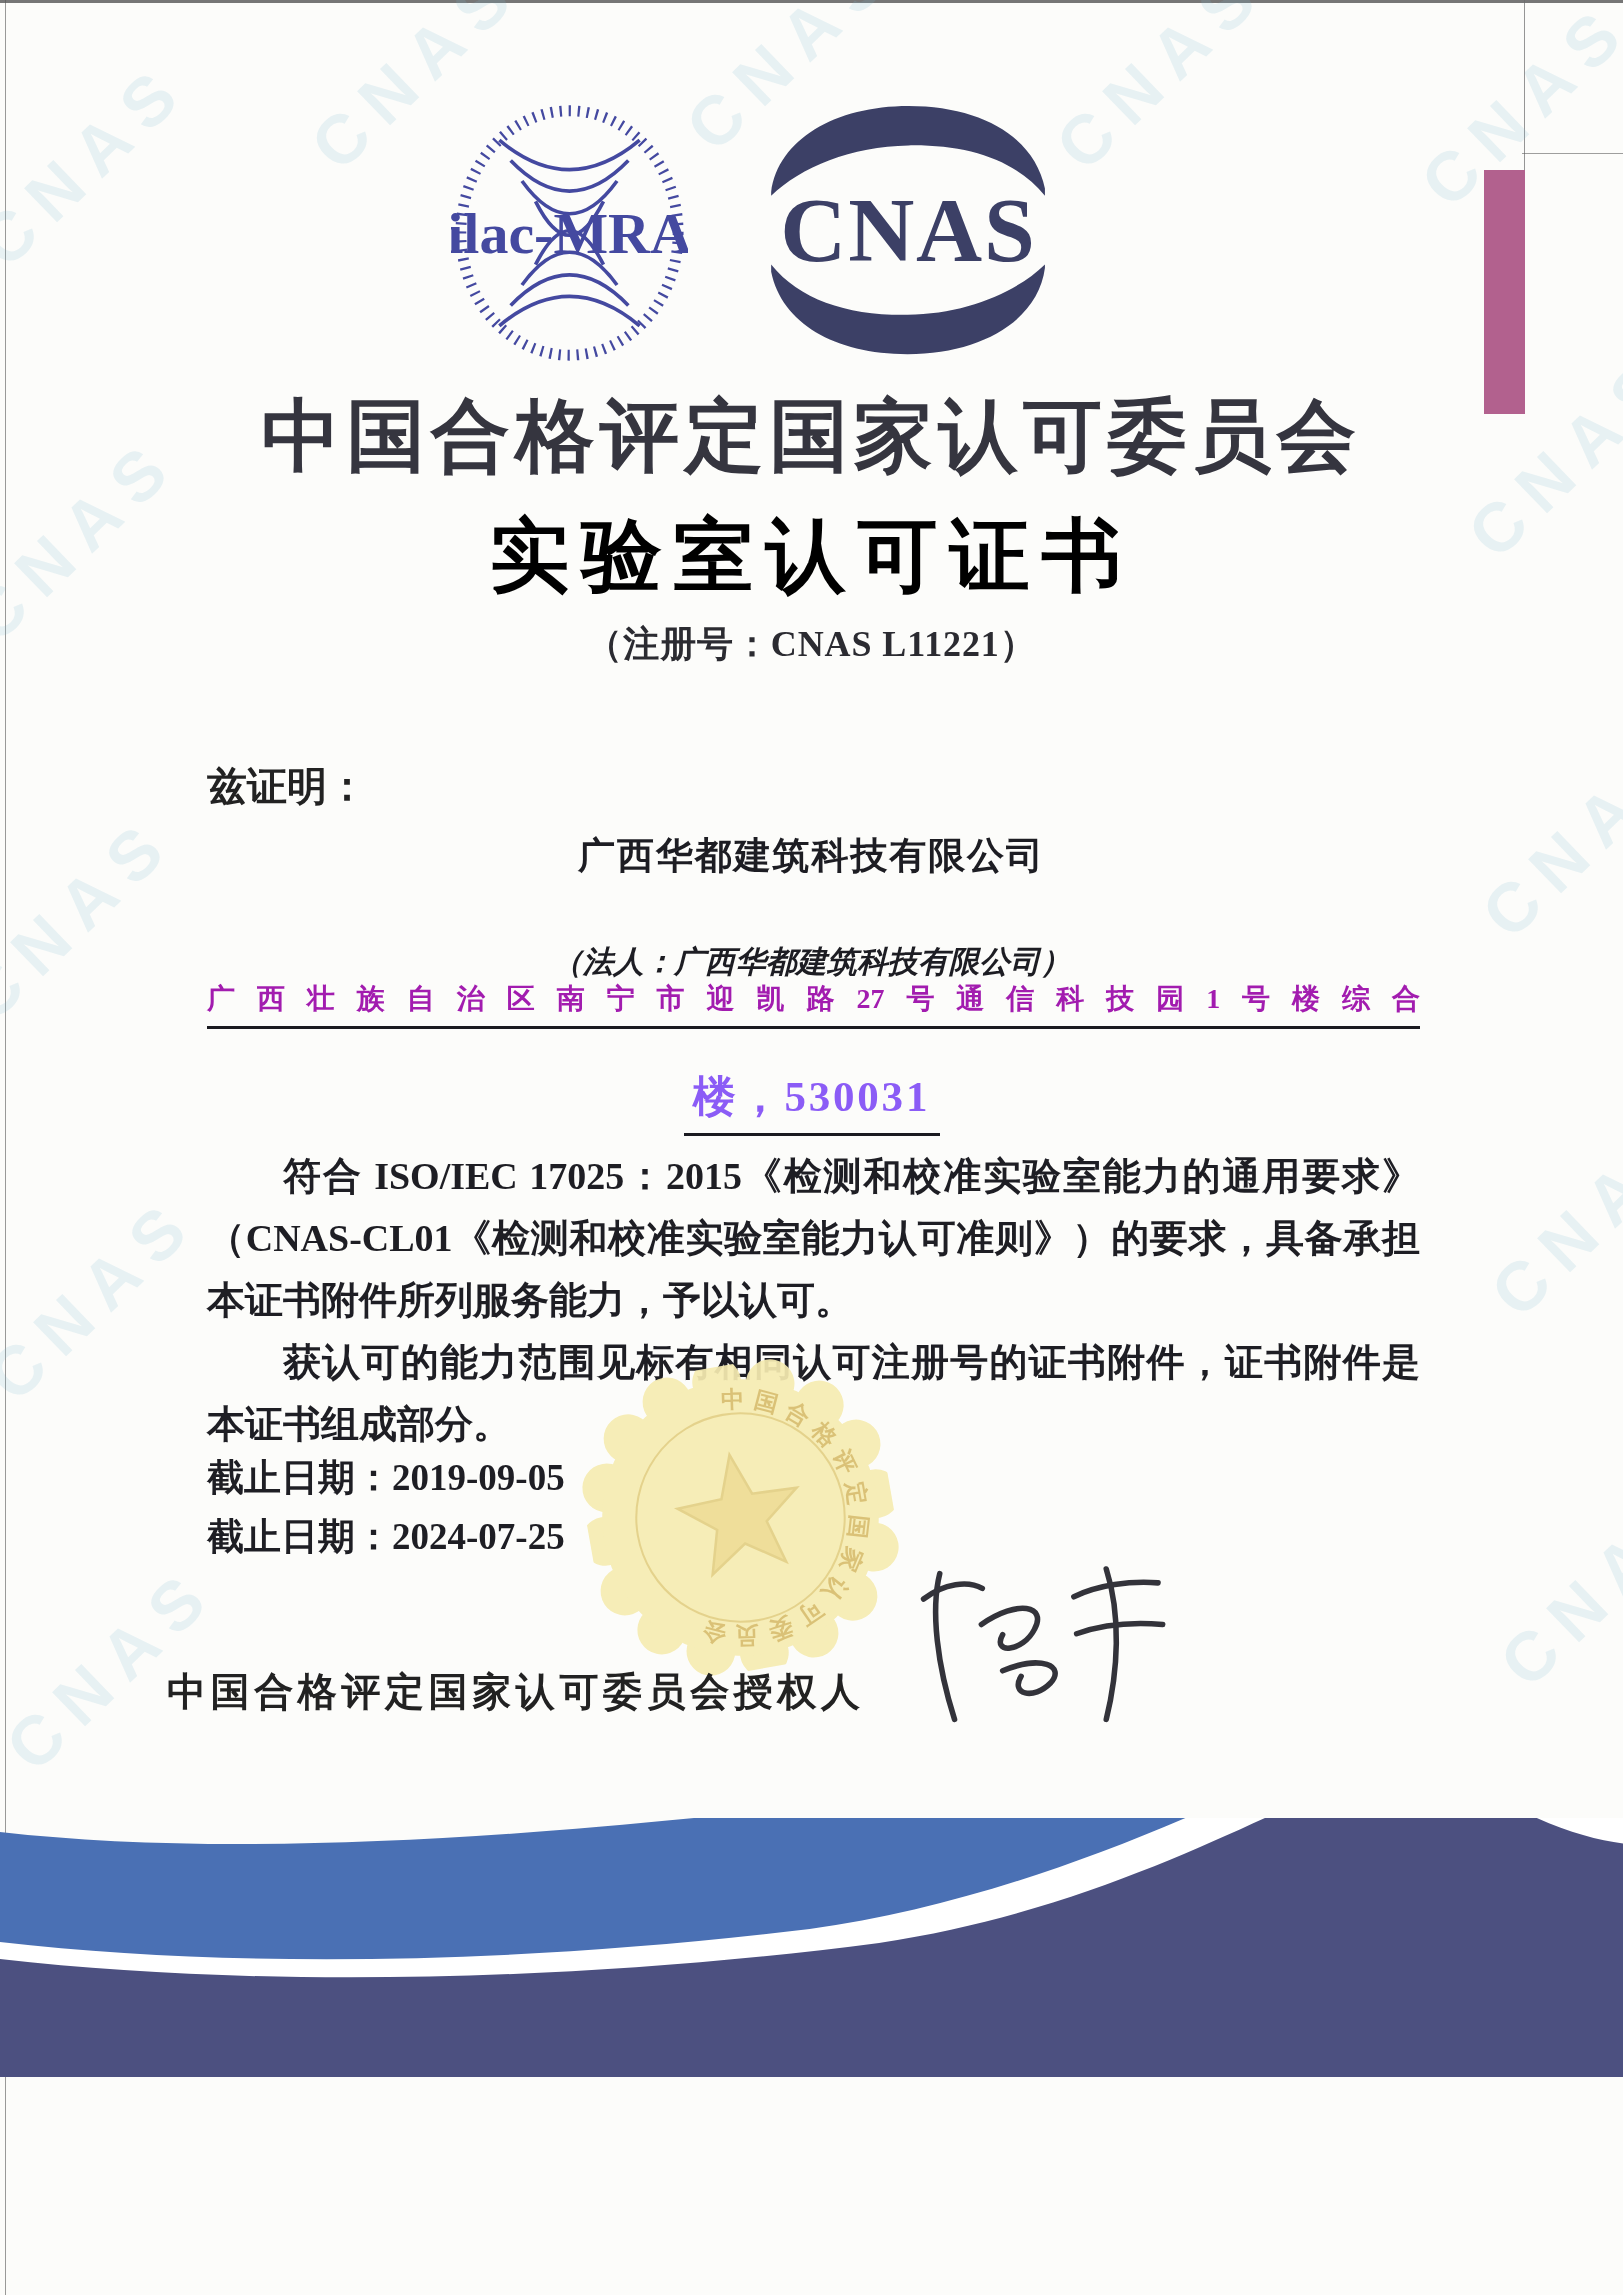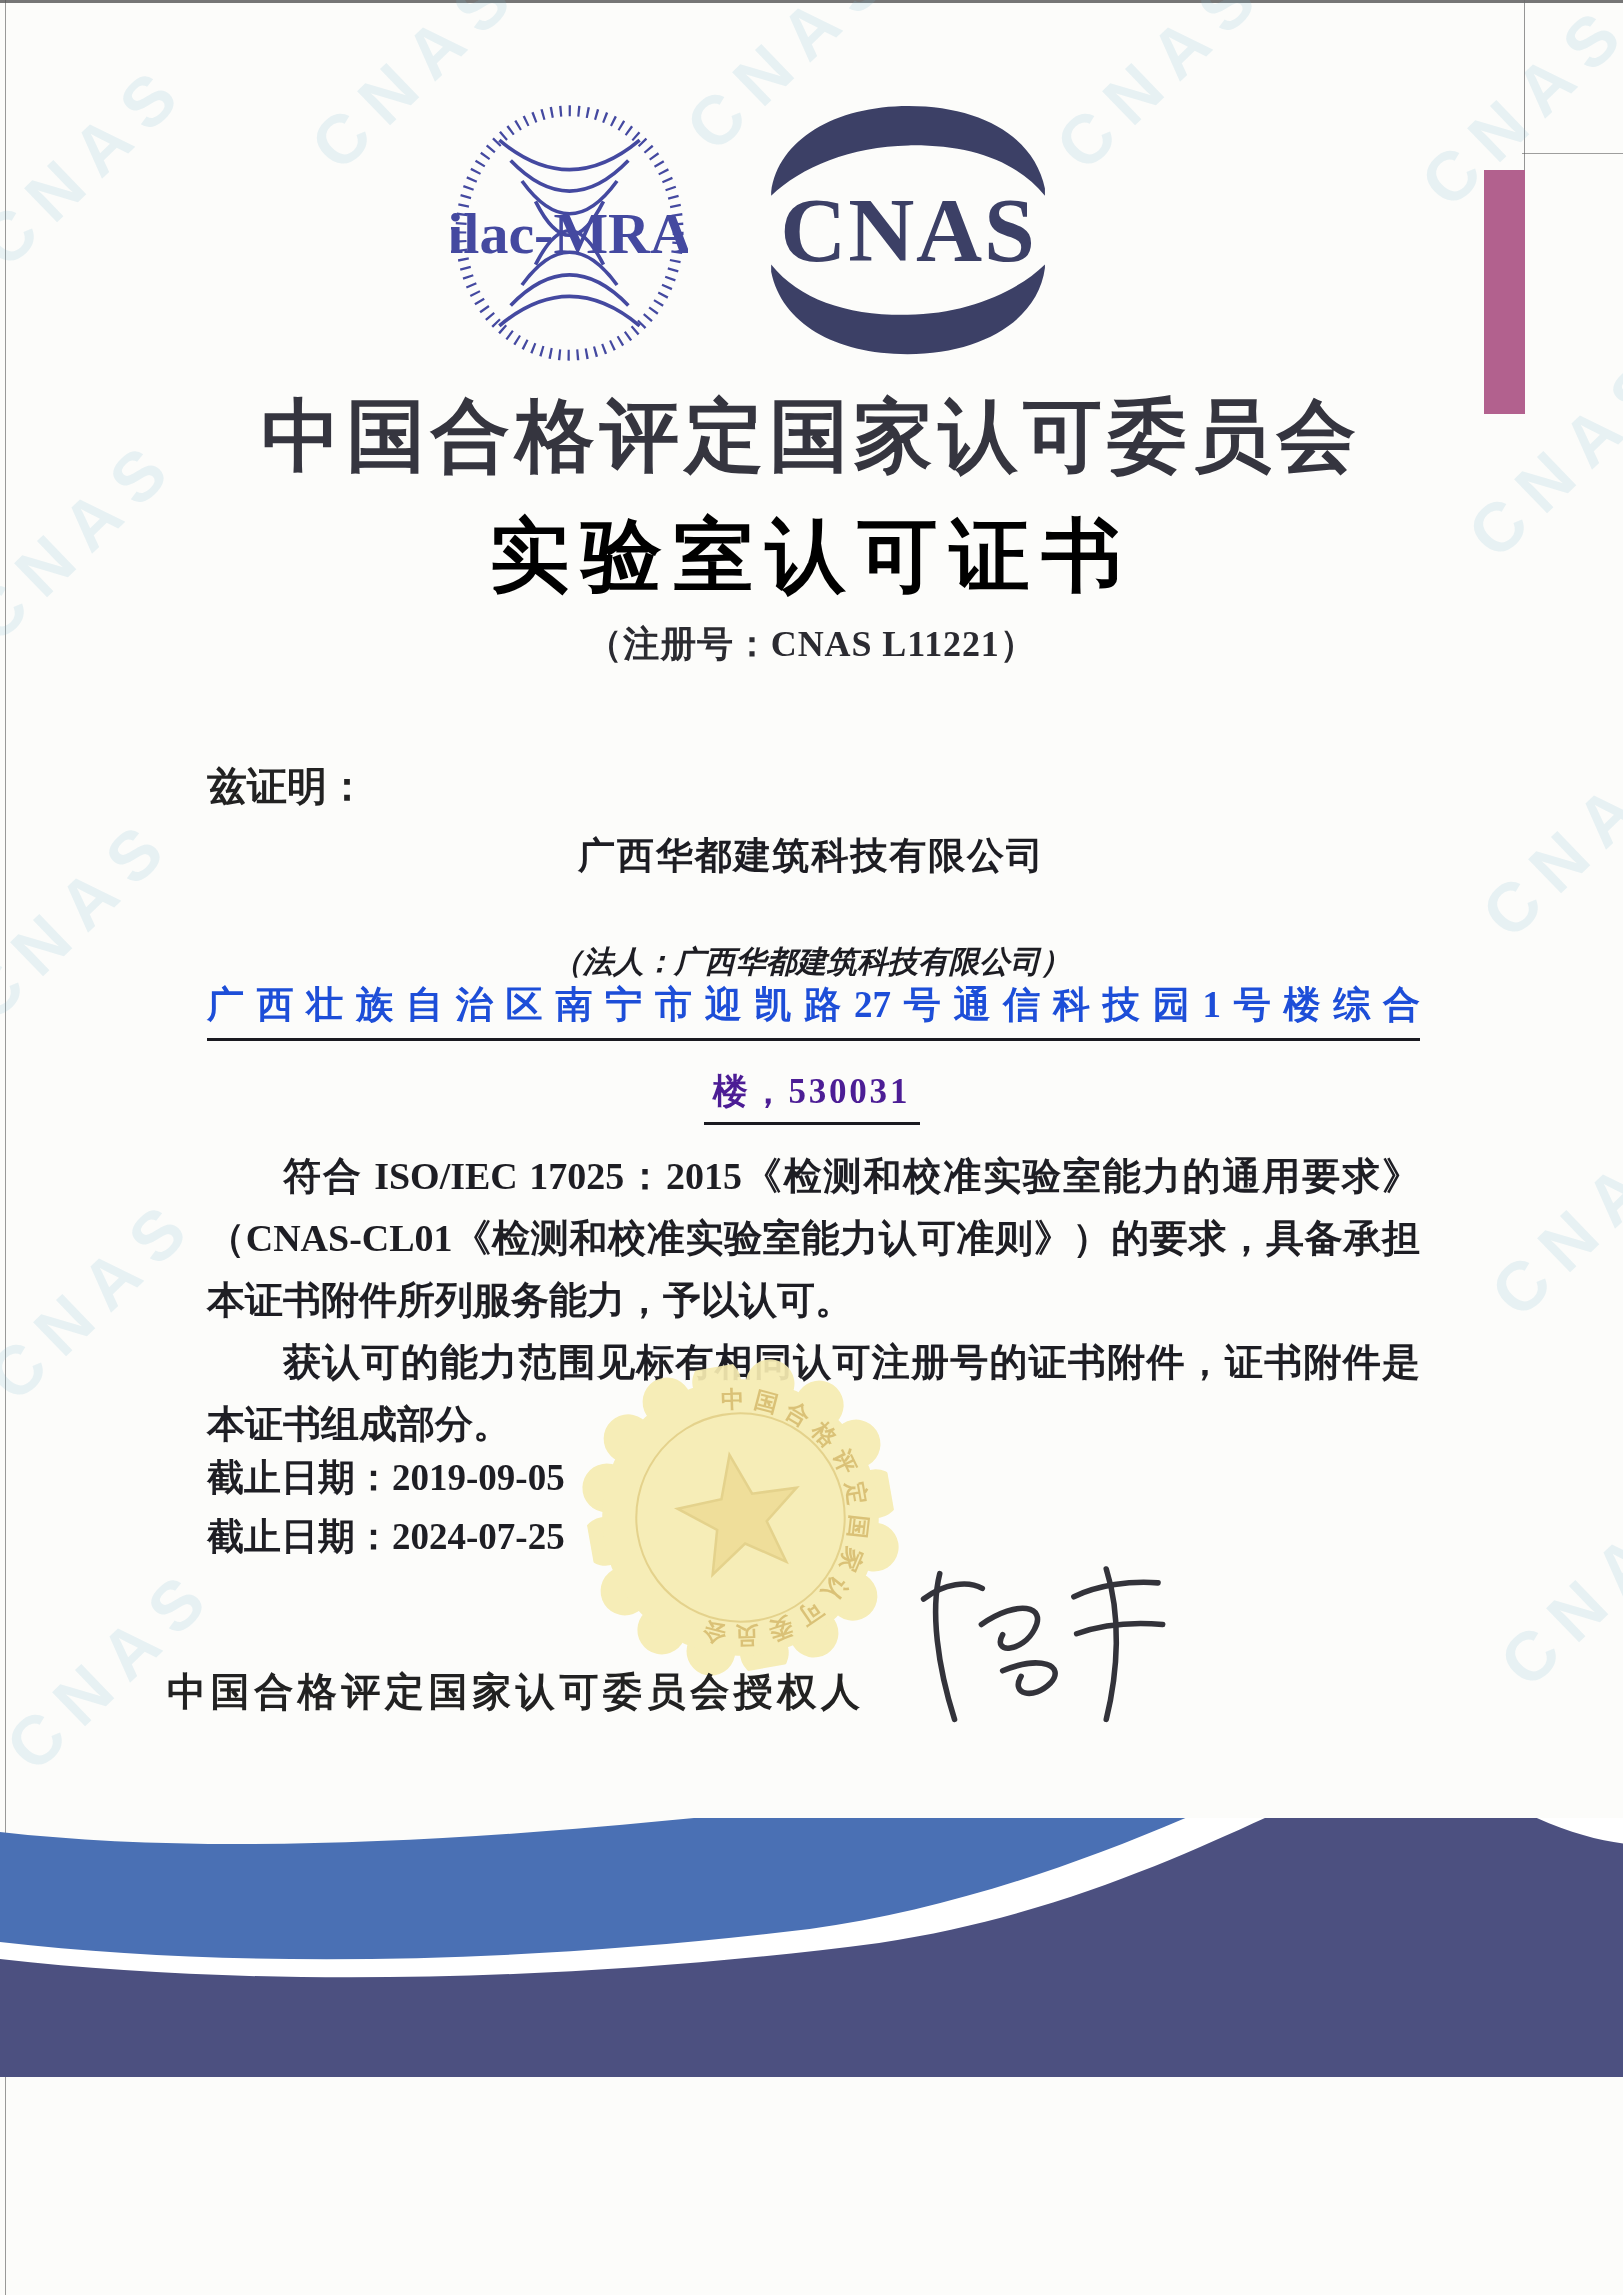--- a/index.html
+++ b/index.html
@@ -21,25 +21,25 @@
       color:rgba(125,185,212,.16);transform:rotate(-44deg);white-space:nowrap;z-index:1;}
   
   .center-col{position:absolute;left:25px;width:1573px;text-align:center;z-index:2;}
   .committee-title{top:384px;font-size:79px;font-weight:900;letter-spacing:5.6px;color:#35353f;}
   .cert-title{top:503px;font-size:80px;font-weight:900;letter-spacing:12px;color:#000000;}
   .reg-line{top:620px;font-size:36px;font-weight:700;letter-spacing:0.9px;color:#2b2b31;}
   .certify{position:absolute;left:207px;top:759px;font-size:40px;font-weight:800;color:#222;z-index:2;}
   .company{top:831px;font-size:37px;font-weight:900;letter-spacing:1.9px;color:#1d1d23;}
   .legal{top:917px;font-size:30.5px;font-weight:800;font-style:italic;color:#1d1d23;margin-top:25px;}
   .addr1{position:absolute;left:207px;top:980px;width:1213px;z-index:2;
-         font-size:37px;font-weight:800;color:#1d4ed8;
+         font-size:28px;font-weight:800;color:#a21caf;
          text-align:justify;text-align-last:justify;
          border-bottom:3.2px solid #1a1a20;padding-bottom:8.3px;}
   .addr2-wrap{top:1068px;z-index:2;}
-  .addr2{display:inline-block;font-size:35px;font-weight:800;color:#4c1d95;
+  .addr2{display:inline-block;font-size:43px;font-weight:800;color:#8b5cf6;
          border-bottom:3.2px solid #1a1a20;padding:0 9.3px 6.5px 9.3px;letter-spacing:2.8px;}
   .bodytext{position:absolute;left:207px;top:1145px;width:1213px;z-index:2;
             font-size:38px;line-height:62px;font-weight:600;color:#1e1e24;
             text-align:justify;}
   .bodytext p{margin:0;text-indent:2em;}
   .daterow{position:absolute;left:207px;z-index:2;font-size:37px;font-weight:700;color:#1e1e24;}
   .d1{top:1453px;} .d2{top:1512px;}
   .authorizer{position:absolute;left:167px;top:1665px;z-index:3;
               font-size:39px;font-weight:700;letter-spacing:4.6px;color:#222;}
   .fineprint{position:absolute;left:167px;top:1744px;width:1370px;z-index:3;

